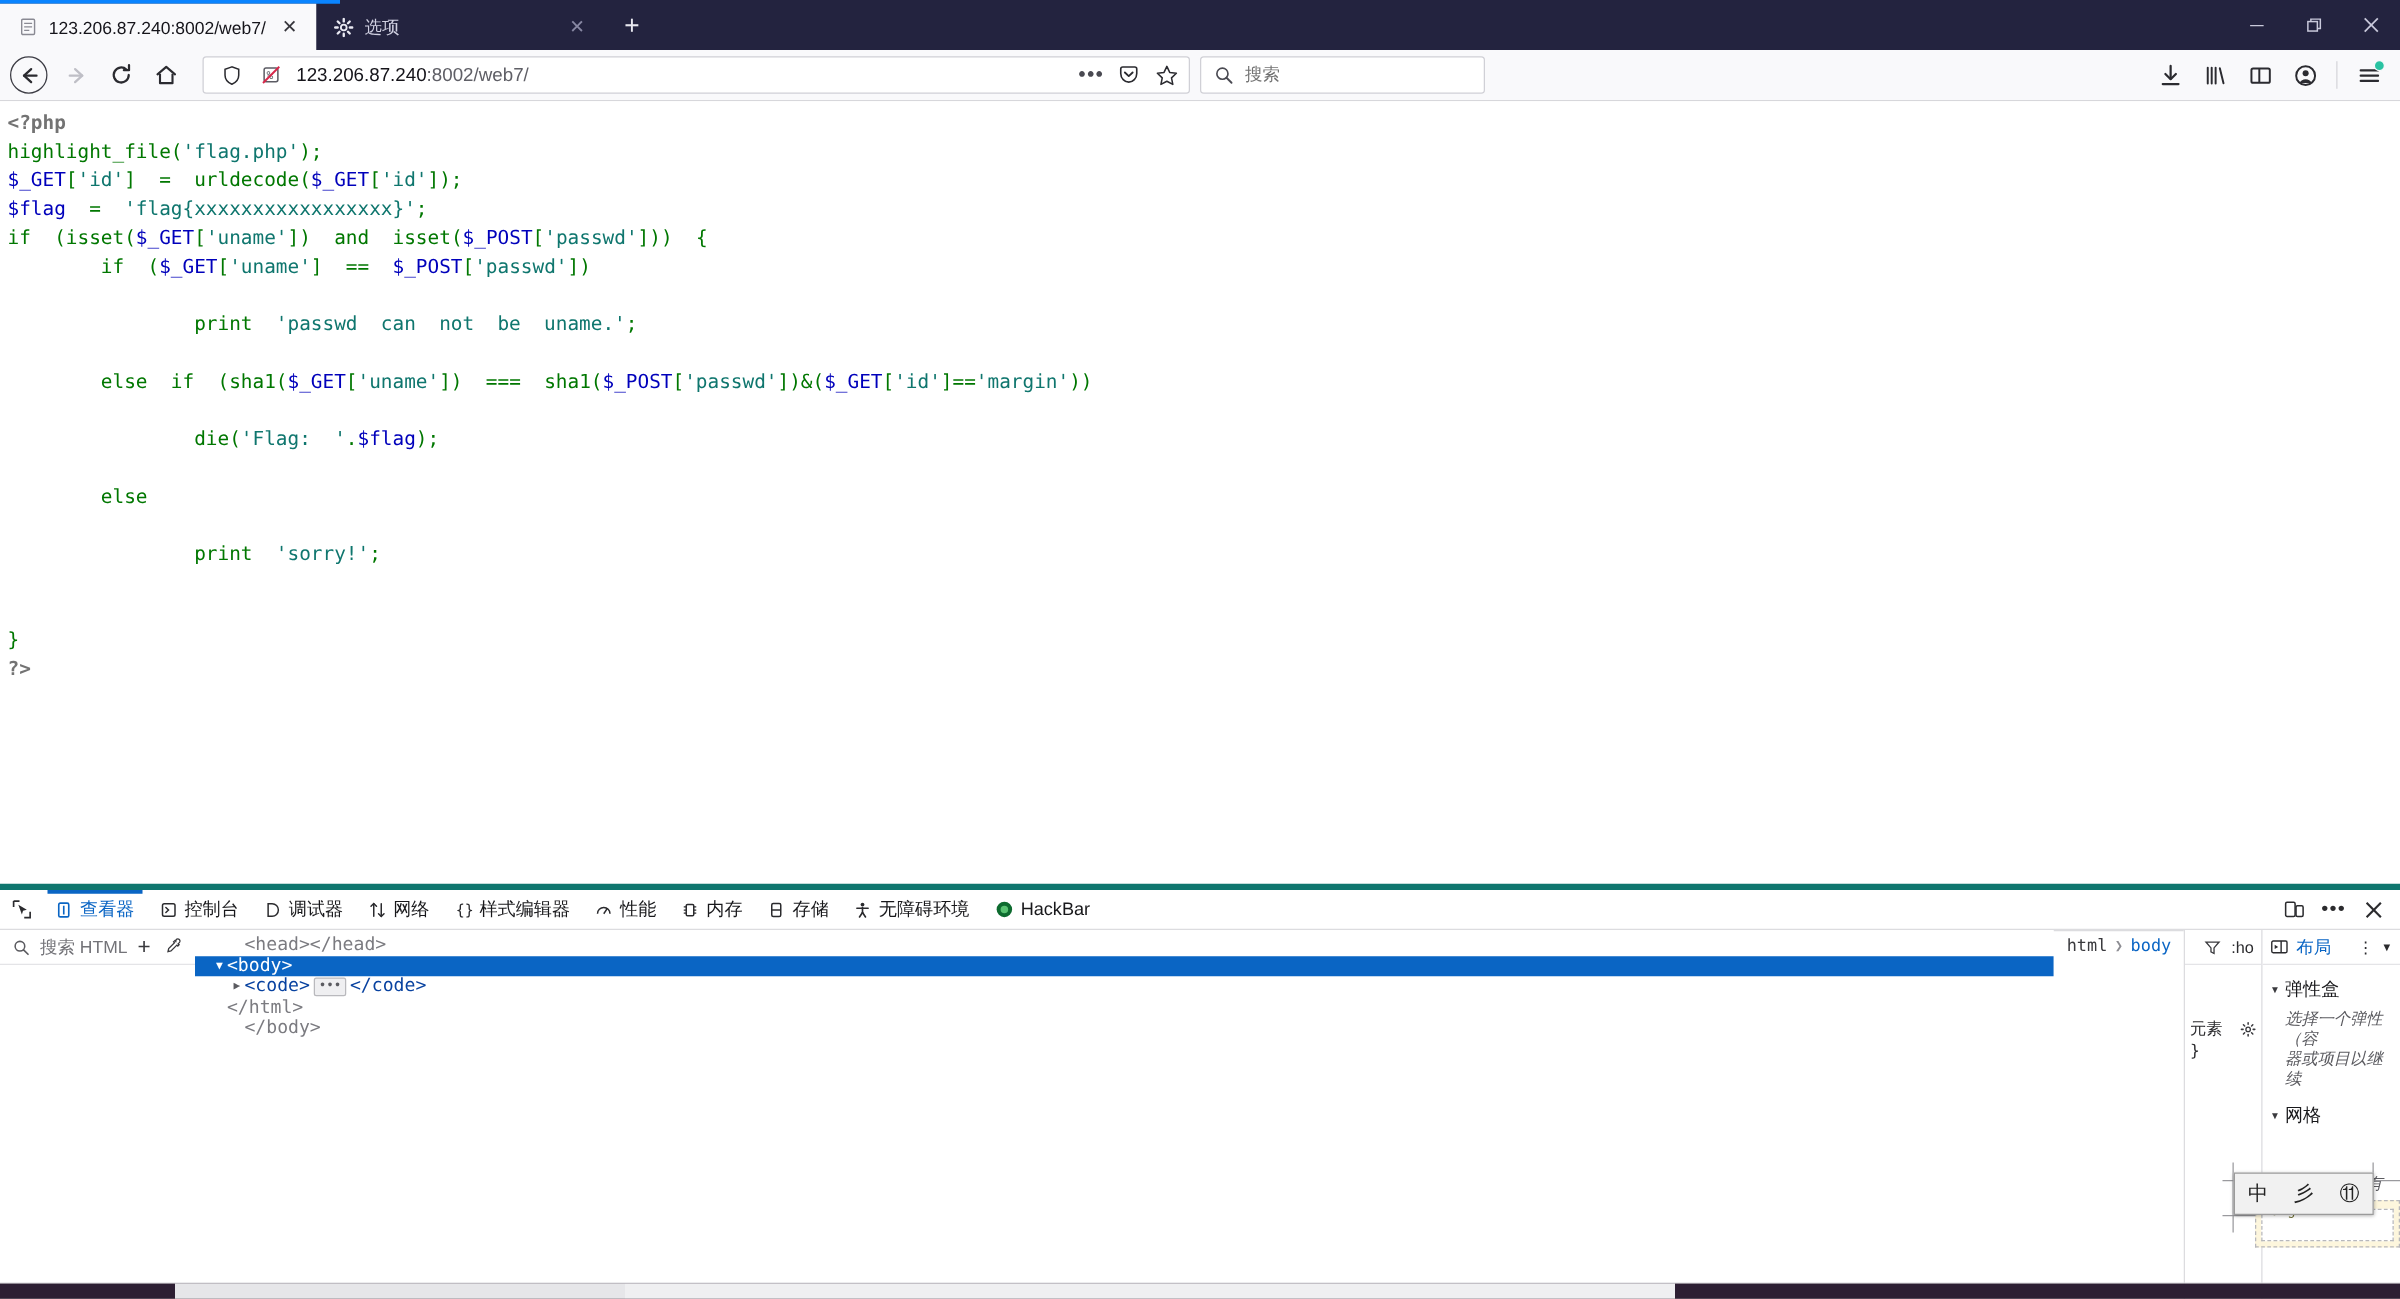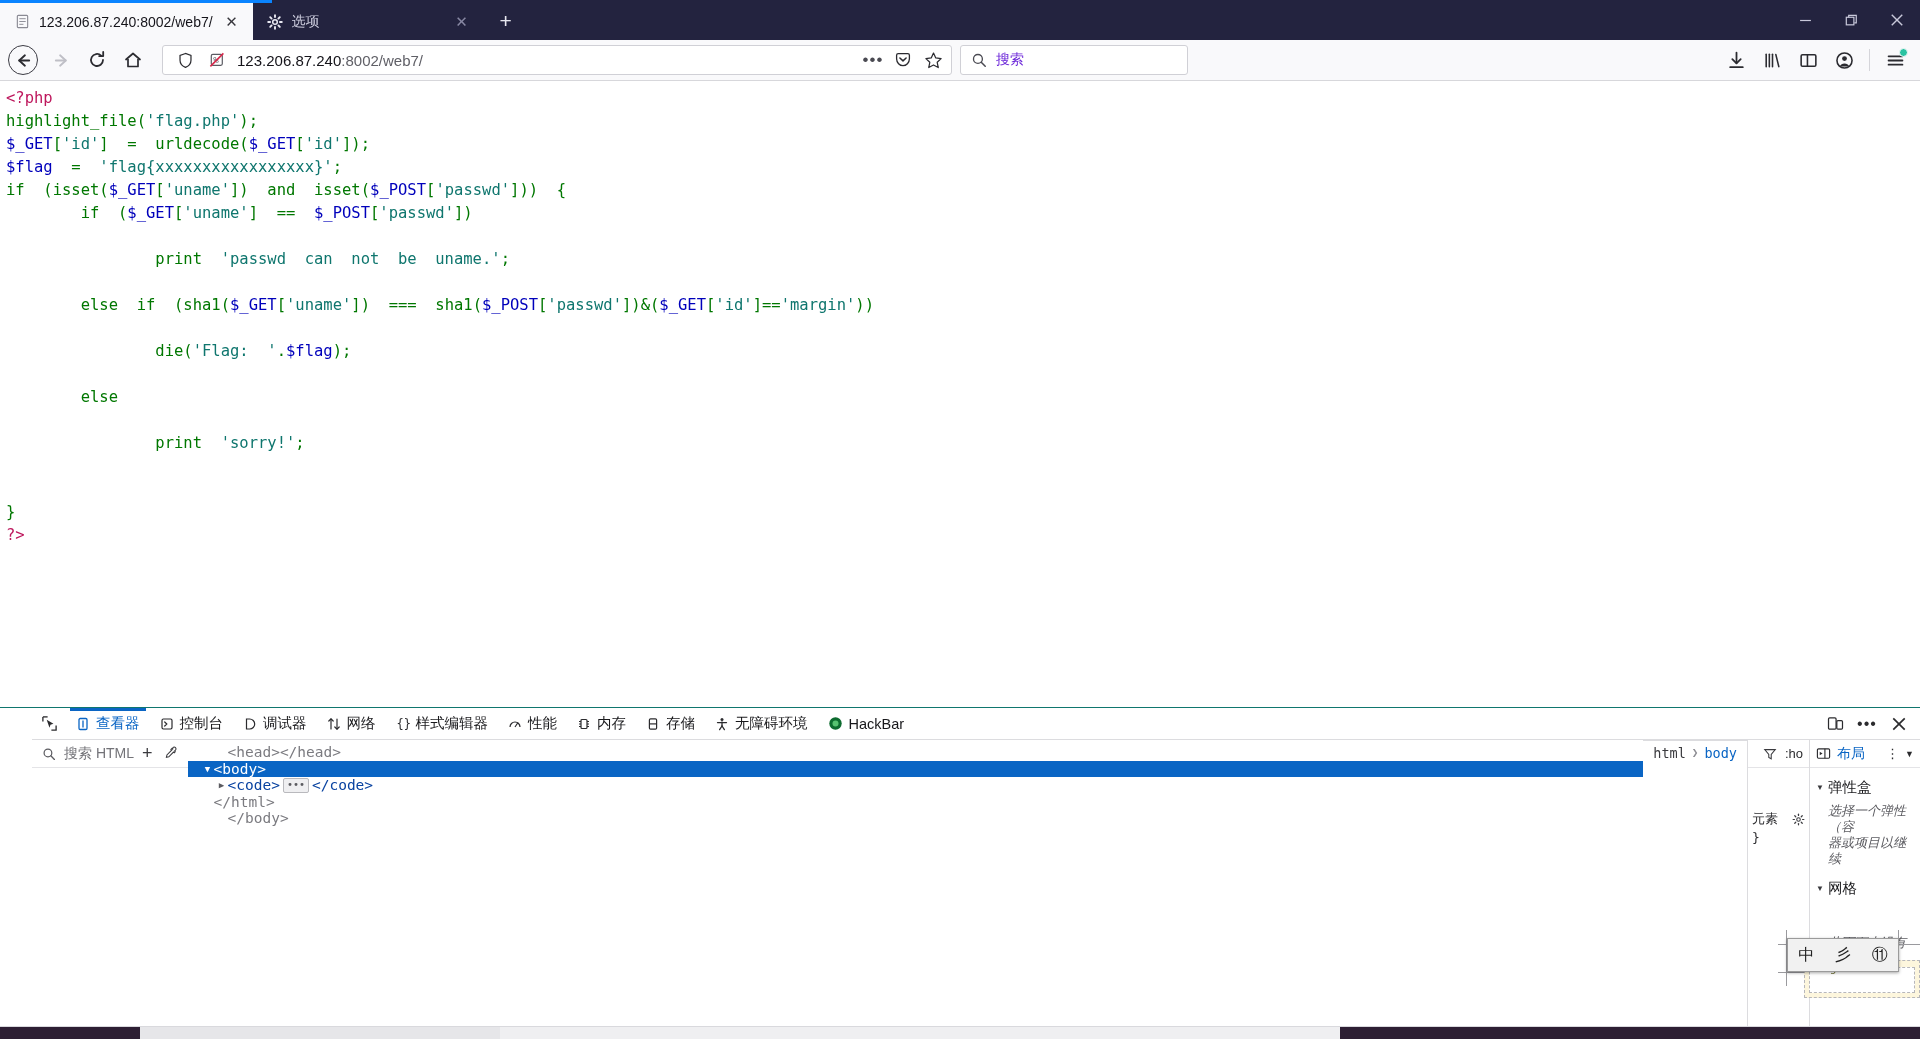--- a/index.html
+++ b/index.html
@@ -56,49 +56,49 @@
     padding: 0 6px 0 10px; gap: 8px;
   }
   .url-text { flex: 1 1 auto; font-size: 15px; color: #5f5f66; white-space: nowrap; overflow: hidden; }
   .url-host { color: #15141a; }
   .url-icons { display: flex; align-items: center; gap: 6px; }
   .url-ic { width: 24px; height: 24px; display: flex; align-items: center; justify-content: center; color: #4a4a52; }
   .searchbar {
     flex: 0 0 228px; height: 30px; background: #fff; border: 1px solid #d0d0d6;
     border-radius: 3px; display: flex; align-items: center; gap: 9px; padding: 0 10px;
   }
-  .search-ph { font-size: 14px; color: #6d28d9; }
+  .search-ph { font-size: 14px; color: #737373; }
   .nav-right { margin-left: auto; display: flex; align-items: center; gap: 2px; }
   .nav-sep { width: 1px; height: 22px; background: #d5d5da; margin: 0 6px; }
   .hamburger { position: relative; }
   .ham-badge {
     position: absolute; top: 5px; right: 4px; width: 9px; height: 9px;
     border-radius: 50%; background: #2ac3a2; border: 1.5px solid #f9f9fb;
   }
 
   
   .page {
     position: absolute; left: 0; top: 81px; right: 0; height: 626px;
     background: #fff; overflow: hidden;
   }
   .code {
     font-family: "DejaVu Sans Mono", "Liberation Mono", monospace;
     font-size: 15.5px; line-height: 23px; color: #000;
     padding: 6px 0 0 6px; white-space: pre;
   }
-  .k-html { color: #be185d; }
+  .k-html { color: #737373; font-weight: bold; }
   .k-def  { color: #007700; }  
   .k-str  { color: #0f766e; }  
   .k-var  { color: #0000bb; }  
   .k-kw   { color: #007700; }
 
   
   .devtools {
     position: absolute; left: 0; top: 707px; right: 0; bottom: 0;
-    background: #fff; border-top: 1px solid #0f766e; display: flex; flex-direction: column; padding-left: 32px;
+    background: #fff; border-top: 5px solid #0f766e; display: flex; flex-direction: column;
   }
   .dt-toolbar {
     height: 32px; display: flex; align-items: stretch;
     border-bottom: 1px solid #dcdcdf; background: #fff; position: relative;
   }
   .dt-pickbtn { width: 34px; display: flex; align-items: center; justify-content: center; color: #2b2b2e; }
   .dt-tabs { display: flex; align-items: stretch; }
   .dt-tab {
     display: flex; align-items: center; gap: 6px; padding: 0 10px;
     font-size: 14.5px; color: #18181b; position: relative; white-space: nowrap;

